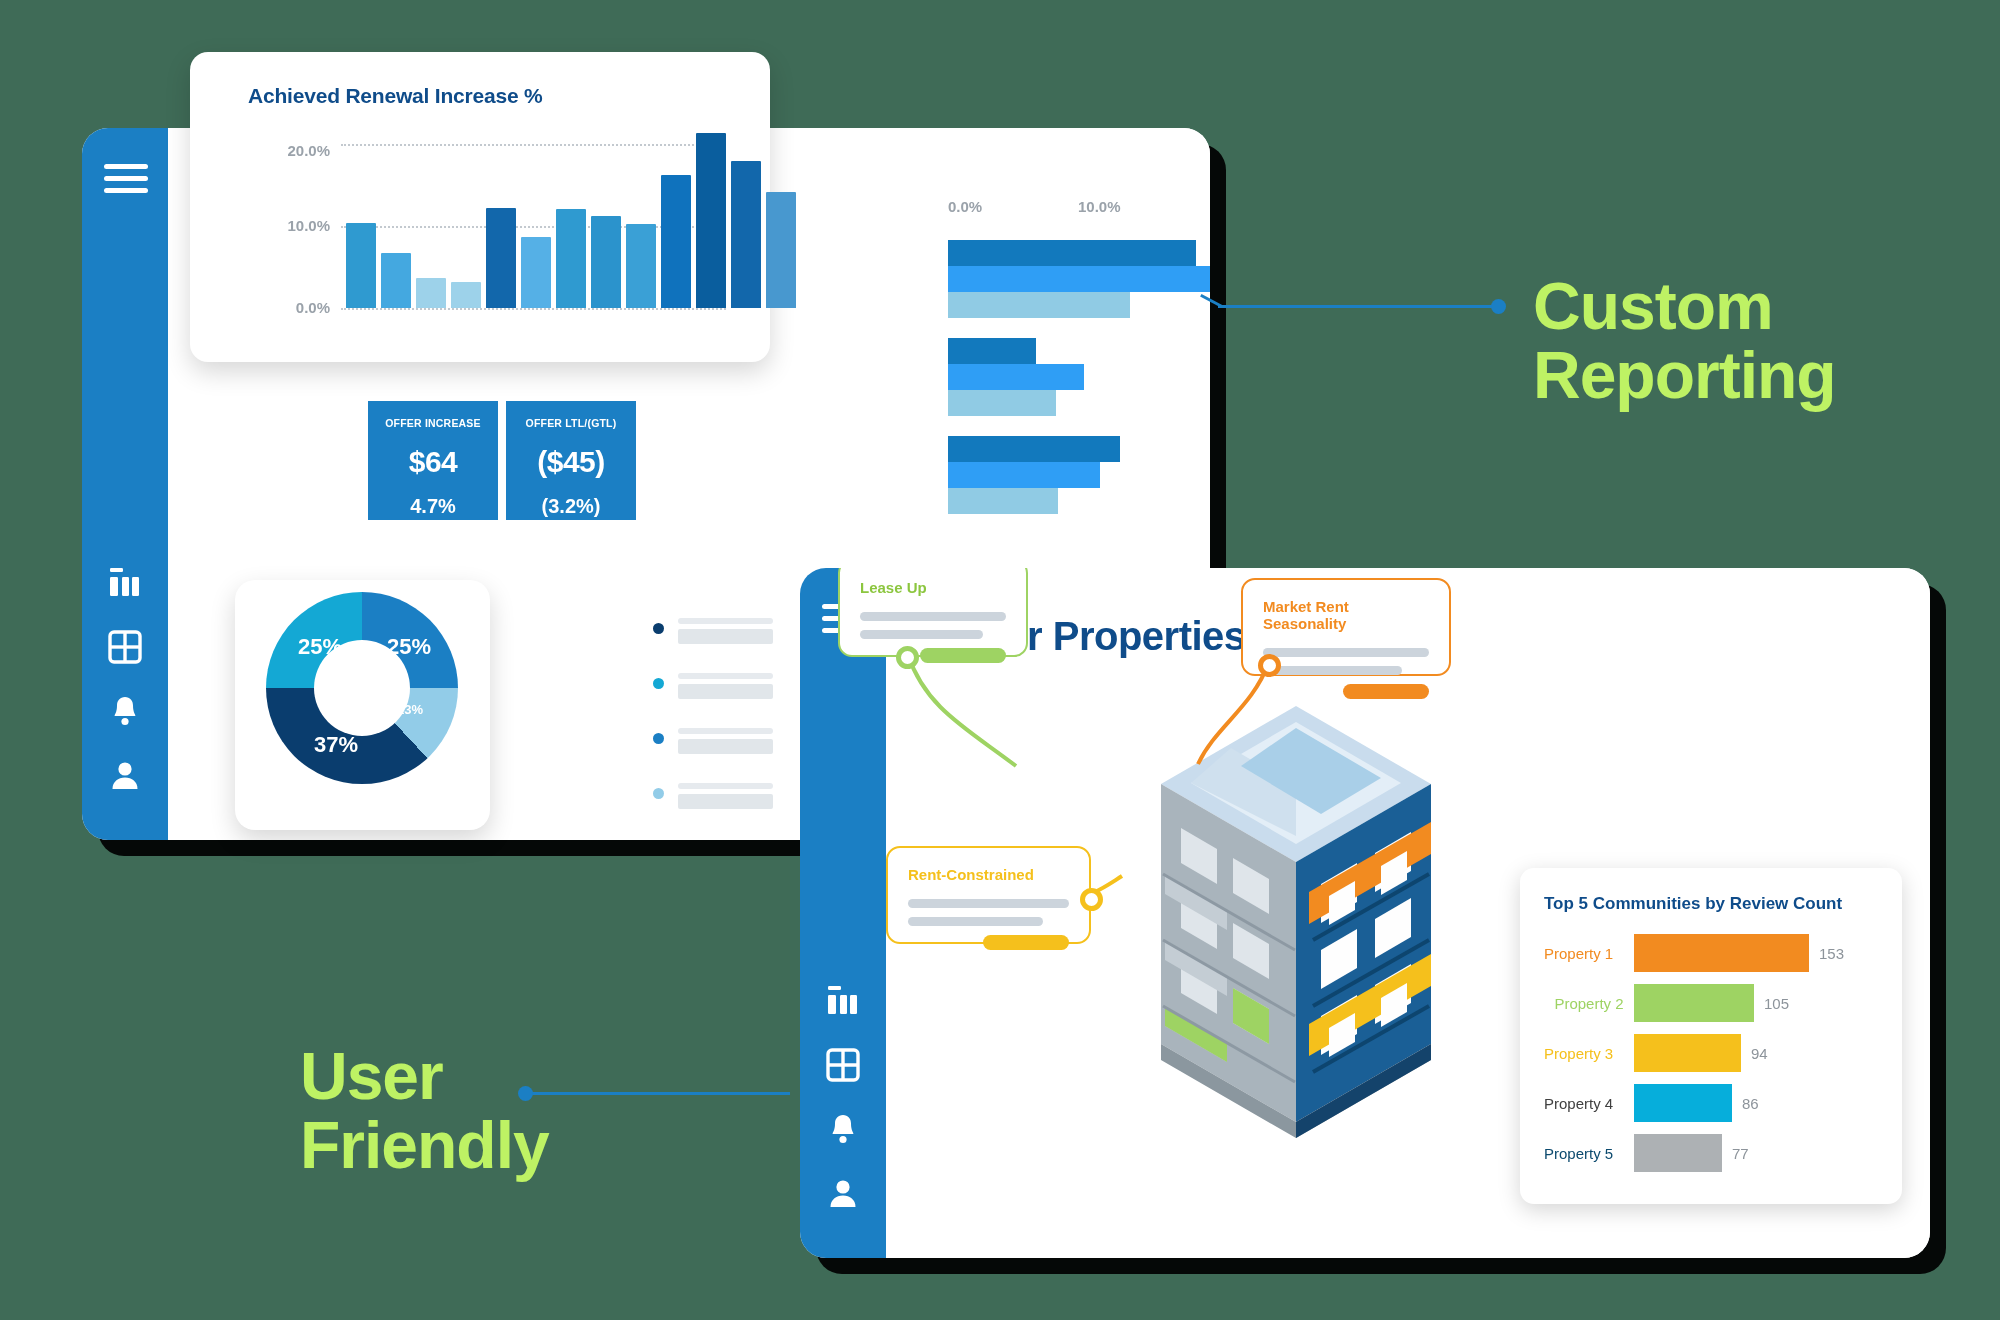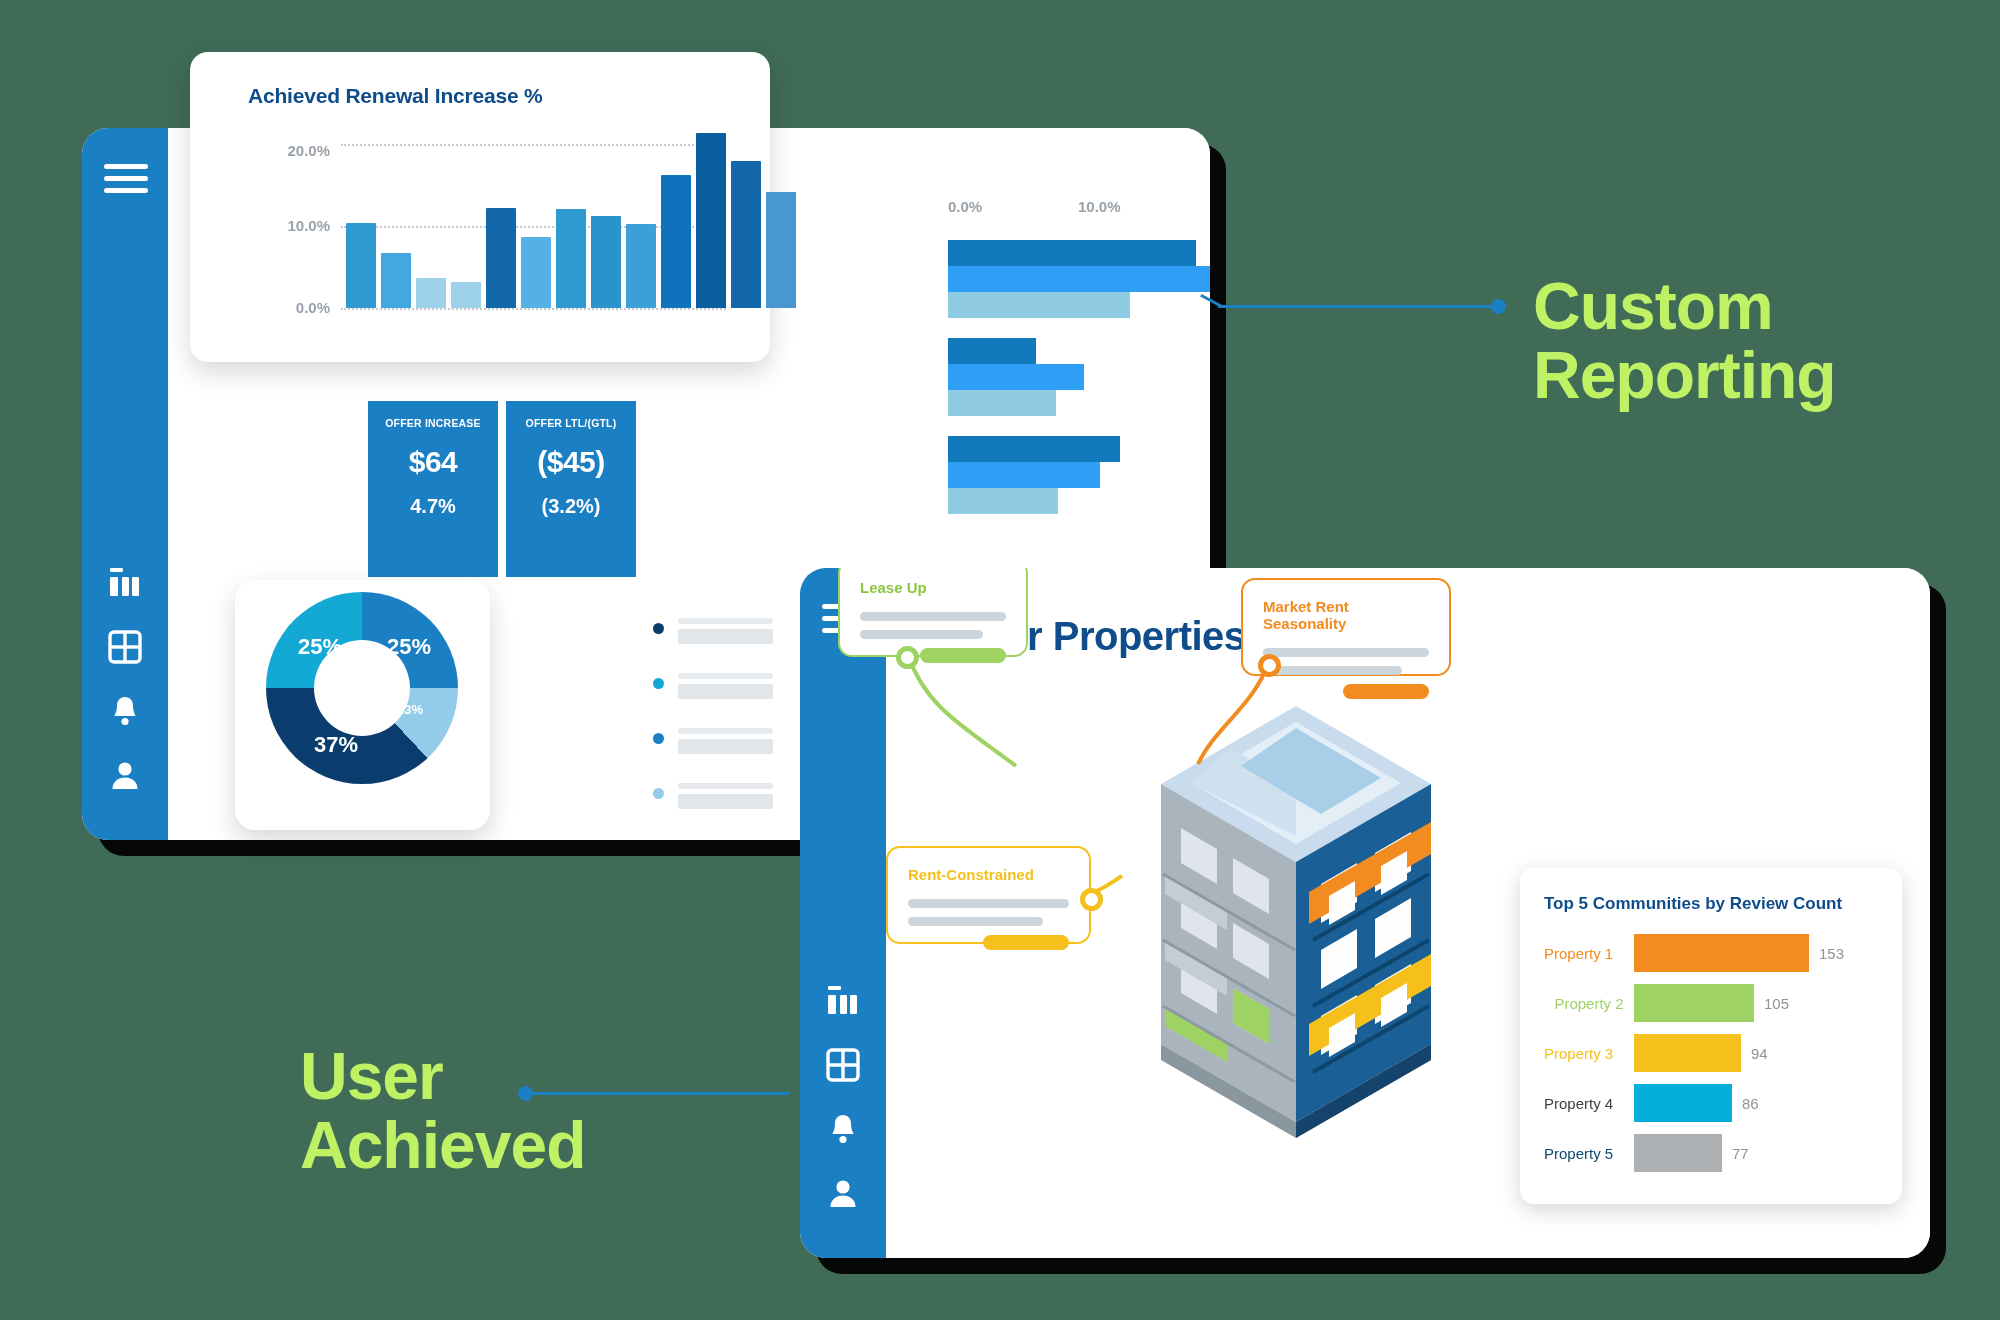--- a/index.html
+++ b/index.html
@@ -63,21 +63,21 @@
     text-align: right;
   }
 
   
   .hbar { position: absolute; height: 26px; left: 0; }
   .hax { position: absolute; color: #9aa2aa; font-size: 15px; font-weight: bold; }
 
   
   .kpi-row { position: absolute; display: flex; gap: 8px; }
   .kpi {
-    width: 130px; height: 176px; background: #1b7fc4; color: #fff;
+    width: 130px; height: 119px; background: #1b7fc4; color: #fff;
     display: flex; flex-direction: column; align-items: center;
     padding-top: 16px; gap: 16px;
   }
   .kpi-label { font-size: 10.5px; font-weight: bold; letter-spacing: .2px; white-space: nowrap; }
   .kpi-value { font-size: 30px; font-weight: bold; letter-spacing: -0.5px; }
   .kpi-sub { font-size: 20px; font-weight: bold; }
 
   
   .donut-card {
     position: absolute; background: #fff; border-radius: 20px;
@@ -459,18 +459,18 @@
   <div class="annot" style="left:1533px; top:272px;">
     <div>Custom</div>
     <div>Reporting</div>
   </div>
   <div class="leader" style="left:1218px; top:305px; width:280px;"></div>
   <div style="position:absolute; left:1198px; top:305px; width:24px; height:3px; background:#1b7fc4; transform-origin:right center; transform:rotate(28deg);"></div>
   <div class="leader-dot" style="left:1491px; top:299px;"></div>
 
   <div class="annot" style="left:300px; top:1042px;">
     <div>User</div>
-    <div>Achieved</div>
+    <div>Friendly</div>
   </div>
   <div class="leader" style="left:525px; top:1092px; width:265px;"></div>
   <div class="leader-dot" style="left:518px; top:1086px;"></div>
 
 </div>
 
 </body></html>

